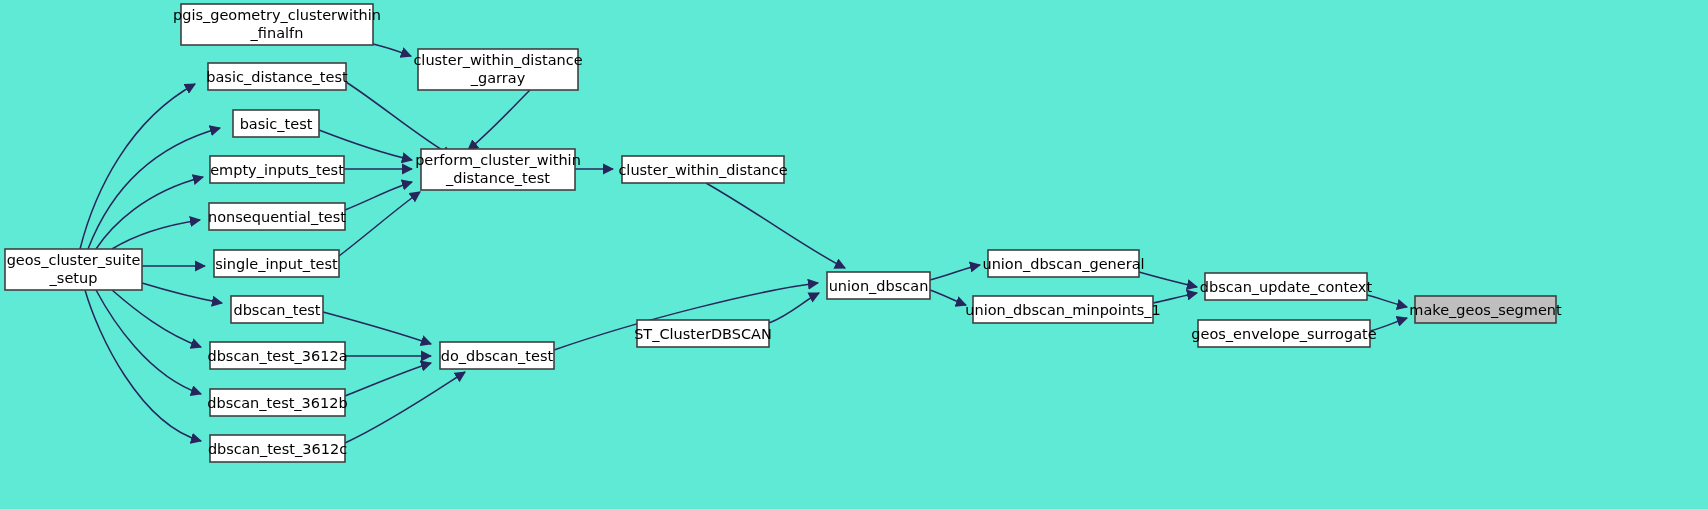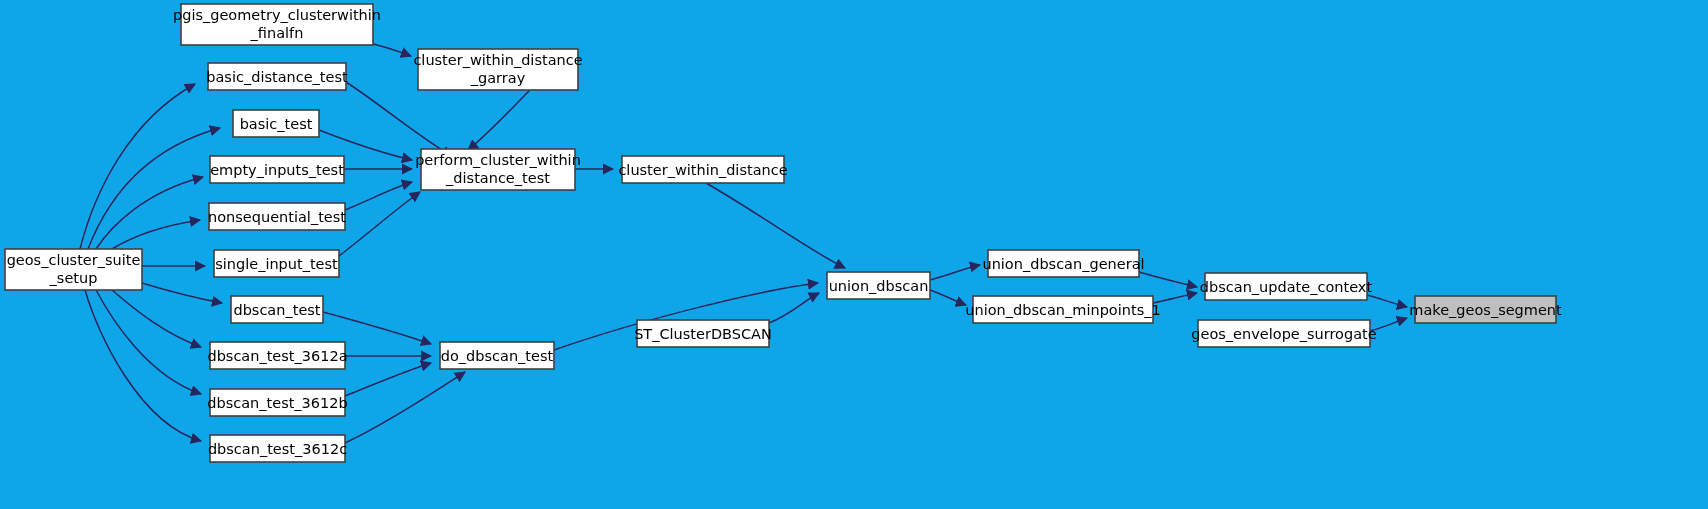--- a/index.html
+++ b/index.html
@@ -1,17 +1,17 @@
 <!DOCTYPE html>
 <html><head>
 <meta charset="utf-8">
 <style>
   html,body{margin:0;padding:0;background:#ffffff;}
   body{font-family:"DejaVu Sans","Liberation Sans",sans-serif;}
-  #canvas{position:relative;width:1708px;height:509px;background:#0ea5e9;overflow:hidden;}
+  #canvas{position:relative;width:1708px;height:509px;background:#5eead4;overflow:hidden;}
   svg.graph{position:absolute;left:0;top:0;width:1708px;height:509px;}
   .node-rect{fill:#ffffff;stroke:#404040;stroke-width:1.6;}
   .node-rect.highlight{fill:#bfbfbf;stroke:#404040;stroke-width:1.6;}
   .node-label{font-family:"DejaVu Sans","Liberation Sans",sans-serif;font-size:14.5px;fill:#000000;text-anchor:middle;dominant-baseline:middle;}
   .edge{fill:none;stroke:#27265c;stroke-width:1.5;}
   .arrowhead{fill:#27265c;stroke:none;}
 </style>
 </head>
 <body>
 

